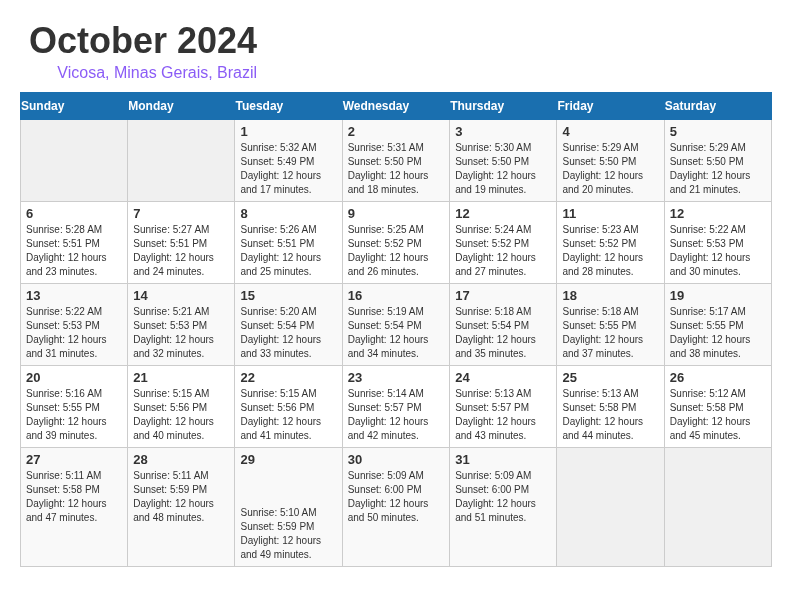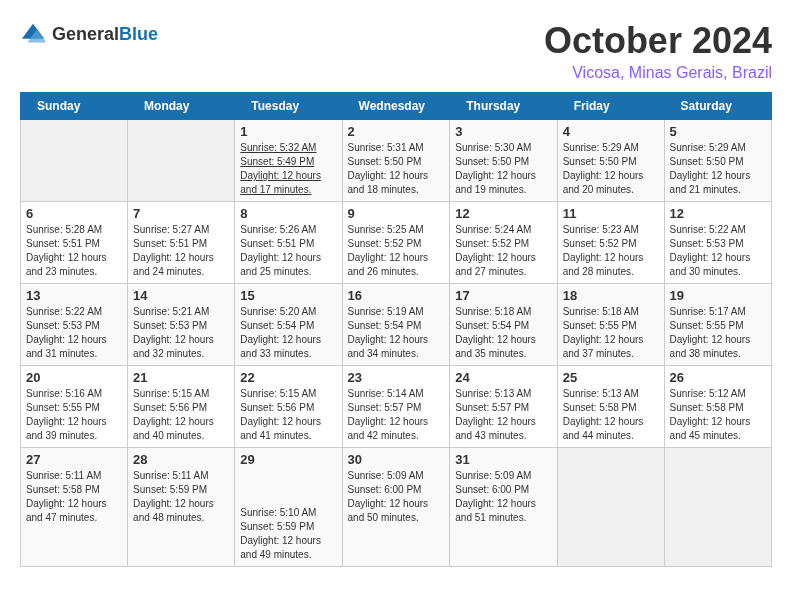--- a/index.html
+++ b/index.html
@@ -50,21 +50,21 @@
       margin-top: 2px;
     }
     .calendar {
       width: 100%;
       border-collapse: collapse;
       font-size: 11px;
     }
     .calendar thead tr th {
       background-color: #1a6faf;
       color: #fff;
-      padding: 6px 16px;
+      padding: 6px 0;
       text-align: left;
       font-size: 12px;
       font-weight: bold;
       border: 1px solid #1a6faf;
     }
     .calendar tbody tr td {
       border: 1px solid #ccc;
       vertical-align: top;
       padding: 4px 5px;
       width: 108px;
@@ -90,29 +90,20 @@
       color: #333;
     }
     .empty-cell {
       background: #f0f0f0 !important;
     }
   </style>
 </head>
 <body>
 
 <div class="header-area">
-  <div class="logo">
-    <svg class="logo-icon" viewBox="0 0 30 30" xmlns="http://www.w3.org/2000/svg">
-      <polygon points="14,4 26,20 2,20" fill="#1a6faf"></polygon>
-      <polygon points="18,10 28,24 8,24" fill="#5ba3d9" opacity="0.7"></polygon>
-    </svg>
-    <div>
-      <span class="logo-text-general">General</span><span class="logo-text-blue">Blue</span>
-    </div>
-  </div>
   <div class="title-area">
     <div class="month-title">October 2024</div>
     <div class="location-title">Vicosa, Minas Gerais, Brazil</div>
   </div>
 </div>
 
 <table class="calendar">
   <thead>
     <tr>
     <th>Sunday</th>
@@ -123,21 +114,21 @@
         <th>Friday</th>
         <th>Saturday</th>
       </tr>
   </thead>
   <tbody id="calendar-body">
   <tr>
         <td class="empty-cell"></td>
         <td class="empty-cell"></td>
         <td>
           <span class="day-number">1</span>
-          <div class="day-info" style="white-space: pre-line; text-decoration: underline;">Sunrise: 5:32 AM
+          <div class="day-info" style="white-space: pre-line;">Sunrise: 5:32 AM
 Sunset: 5:49 PM
 Daylight: 12 hours and 17 minutes.</div>
         </td>
         <td>
           <span class="day-number">2</span>
           <div class="day-info" style="white-space: pre-line;">Sunrise: 5:31 AM
 Sunset: 5:50 PM
 Daylight: 12 hours and 18 minutes.</div>
         </td>
         <td>

